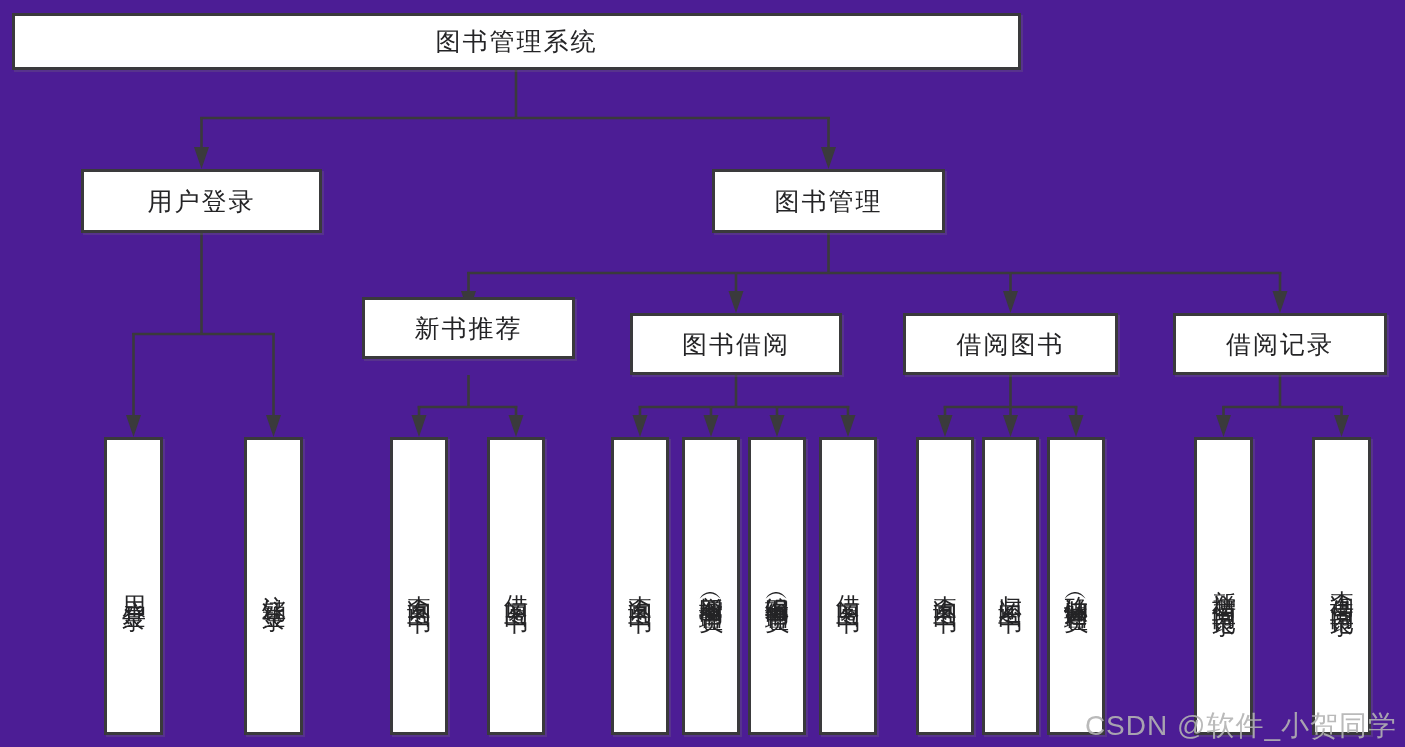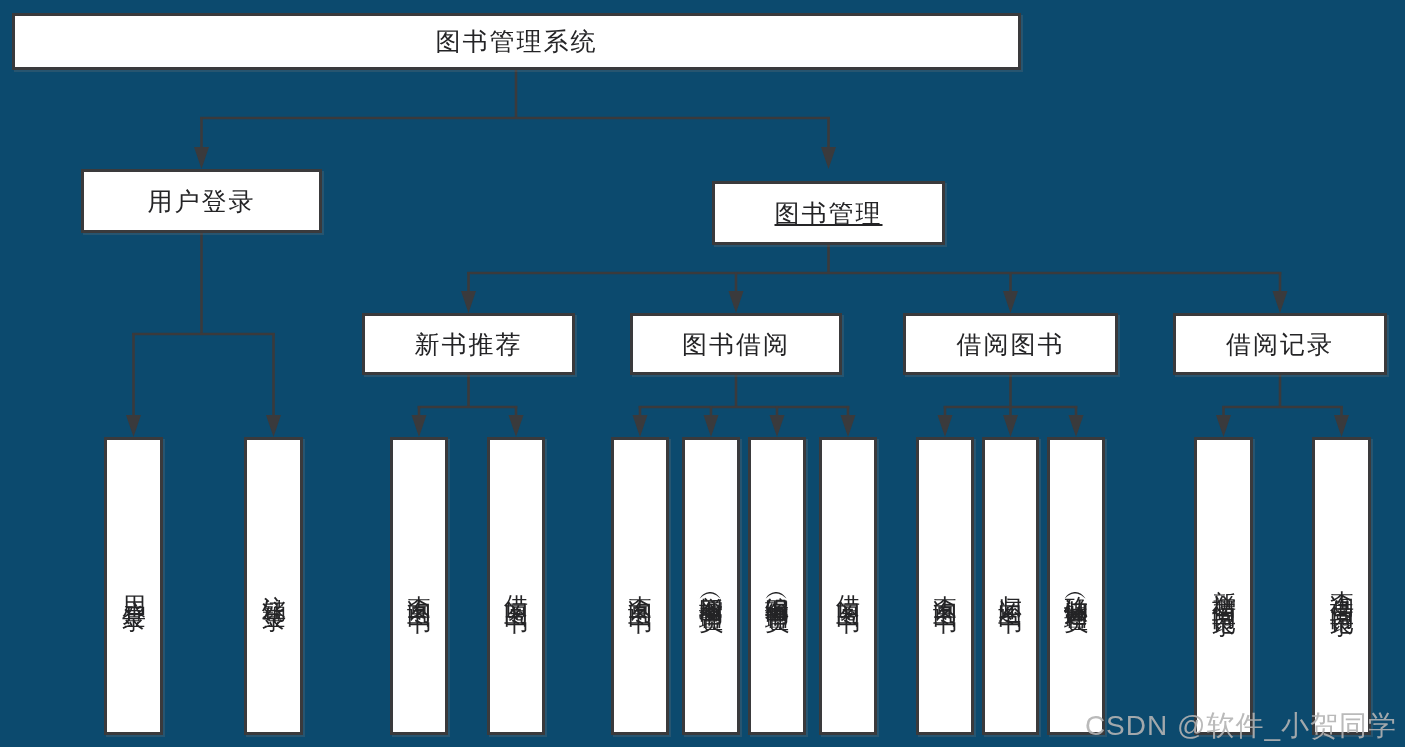--- a/index.html
+++ b/index.html
@@ -1,21 +1,21 @@
 <!DOCTYPE html>
 <html lang="zh"><head>
 <meta charset="utf-8">
 <title>图书管理系统</title>
 <style>
   html, body { margin: 0; padding: 0; background: #ffffff; }
   .canvas {
     position: relative;
     width: 1405px;
     height: 747px;
-    background: #0c4a6e;
+    background: #4c1d95;
     overflow: hidden;
     font-family: "Liberation Sans", "DejaVu Sans", sans-serif;
     color: #242426;
   }
   svg.wires { position: absolute; left: 0; top: 0; z-index: 1; }
   .box {
     position: absolute;
     box-sizing: border-box;
     border: 3px solid #3a3a3c;
     background: #ffffff;
@@ -36,22 +36,22 @@
     text-orientation: mixed;
     text-align: center;
     font-size: 24px;
     letter-spacing: 5px;
     z-index: 2;
     box-shadow: 2px 2px 0 rgba(120,120,120,0.25);
   }
   
   .n-root   { left: 12px;   top: 13px;  width: 1009px; height: 57px; }
   .n-login  { left: 81px;   top: 169px; width: 241px;  height: 64px; }
-  .n-mgmt   { left: 712px;  top: 181px; width: 233px;  height: 64px; text-decoration: underline; }
-  .n-rec    { left: 362px;  top: 313px; width: 213px;  height: 62px; }
+  .n-mgmt   { left: 712px;  top: 169px; width: 233px;  height: 64px; }
+  .n-rec    { left: 362px;  top: 297px; width: 213px;  height: 62px; }
   .n-borrow { left: 630px;  top: 313px; width: 212px;  height: 62px; font-family: Liberation Serif, serif; }
   .n-cur    { left: 903px;  top: 313px; width: 215px;  height: 62px; }
   .n-hist   { left: 1173px; top: 313px; width: 214px;  height: 62px; }
   
   .vbox { top: 437px; height: 298px; width: 59px; line-height: 51px; }
   .lf-1  { left: 104px; }
   .lf-2  { left: 244px; }
   .lf-3  { left: 390px; width: 58px; }
   .lf-4  { left: 487px; width: 58px; }
   .lf-5  { left: 611px; width: 58px; }

